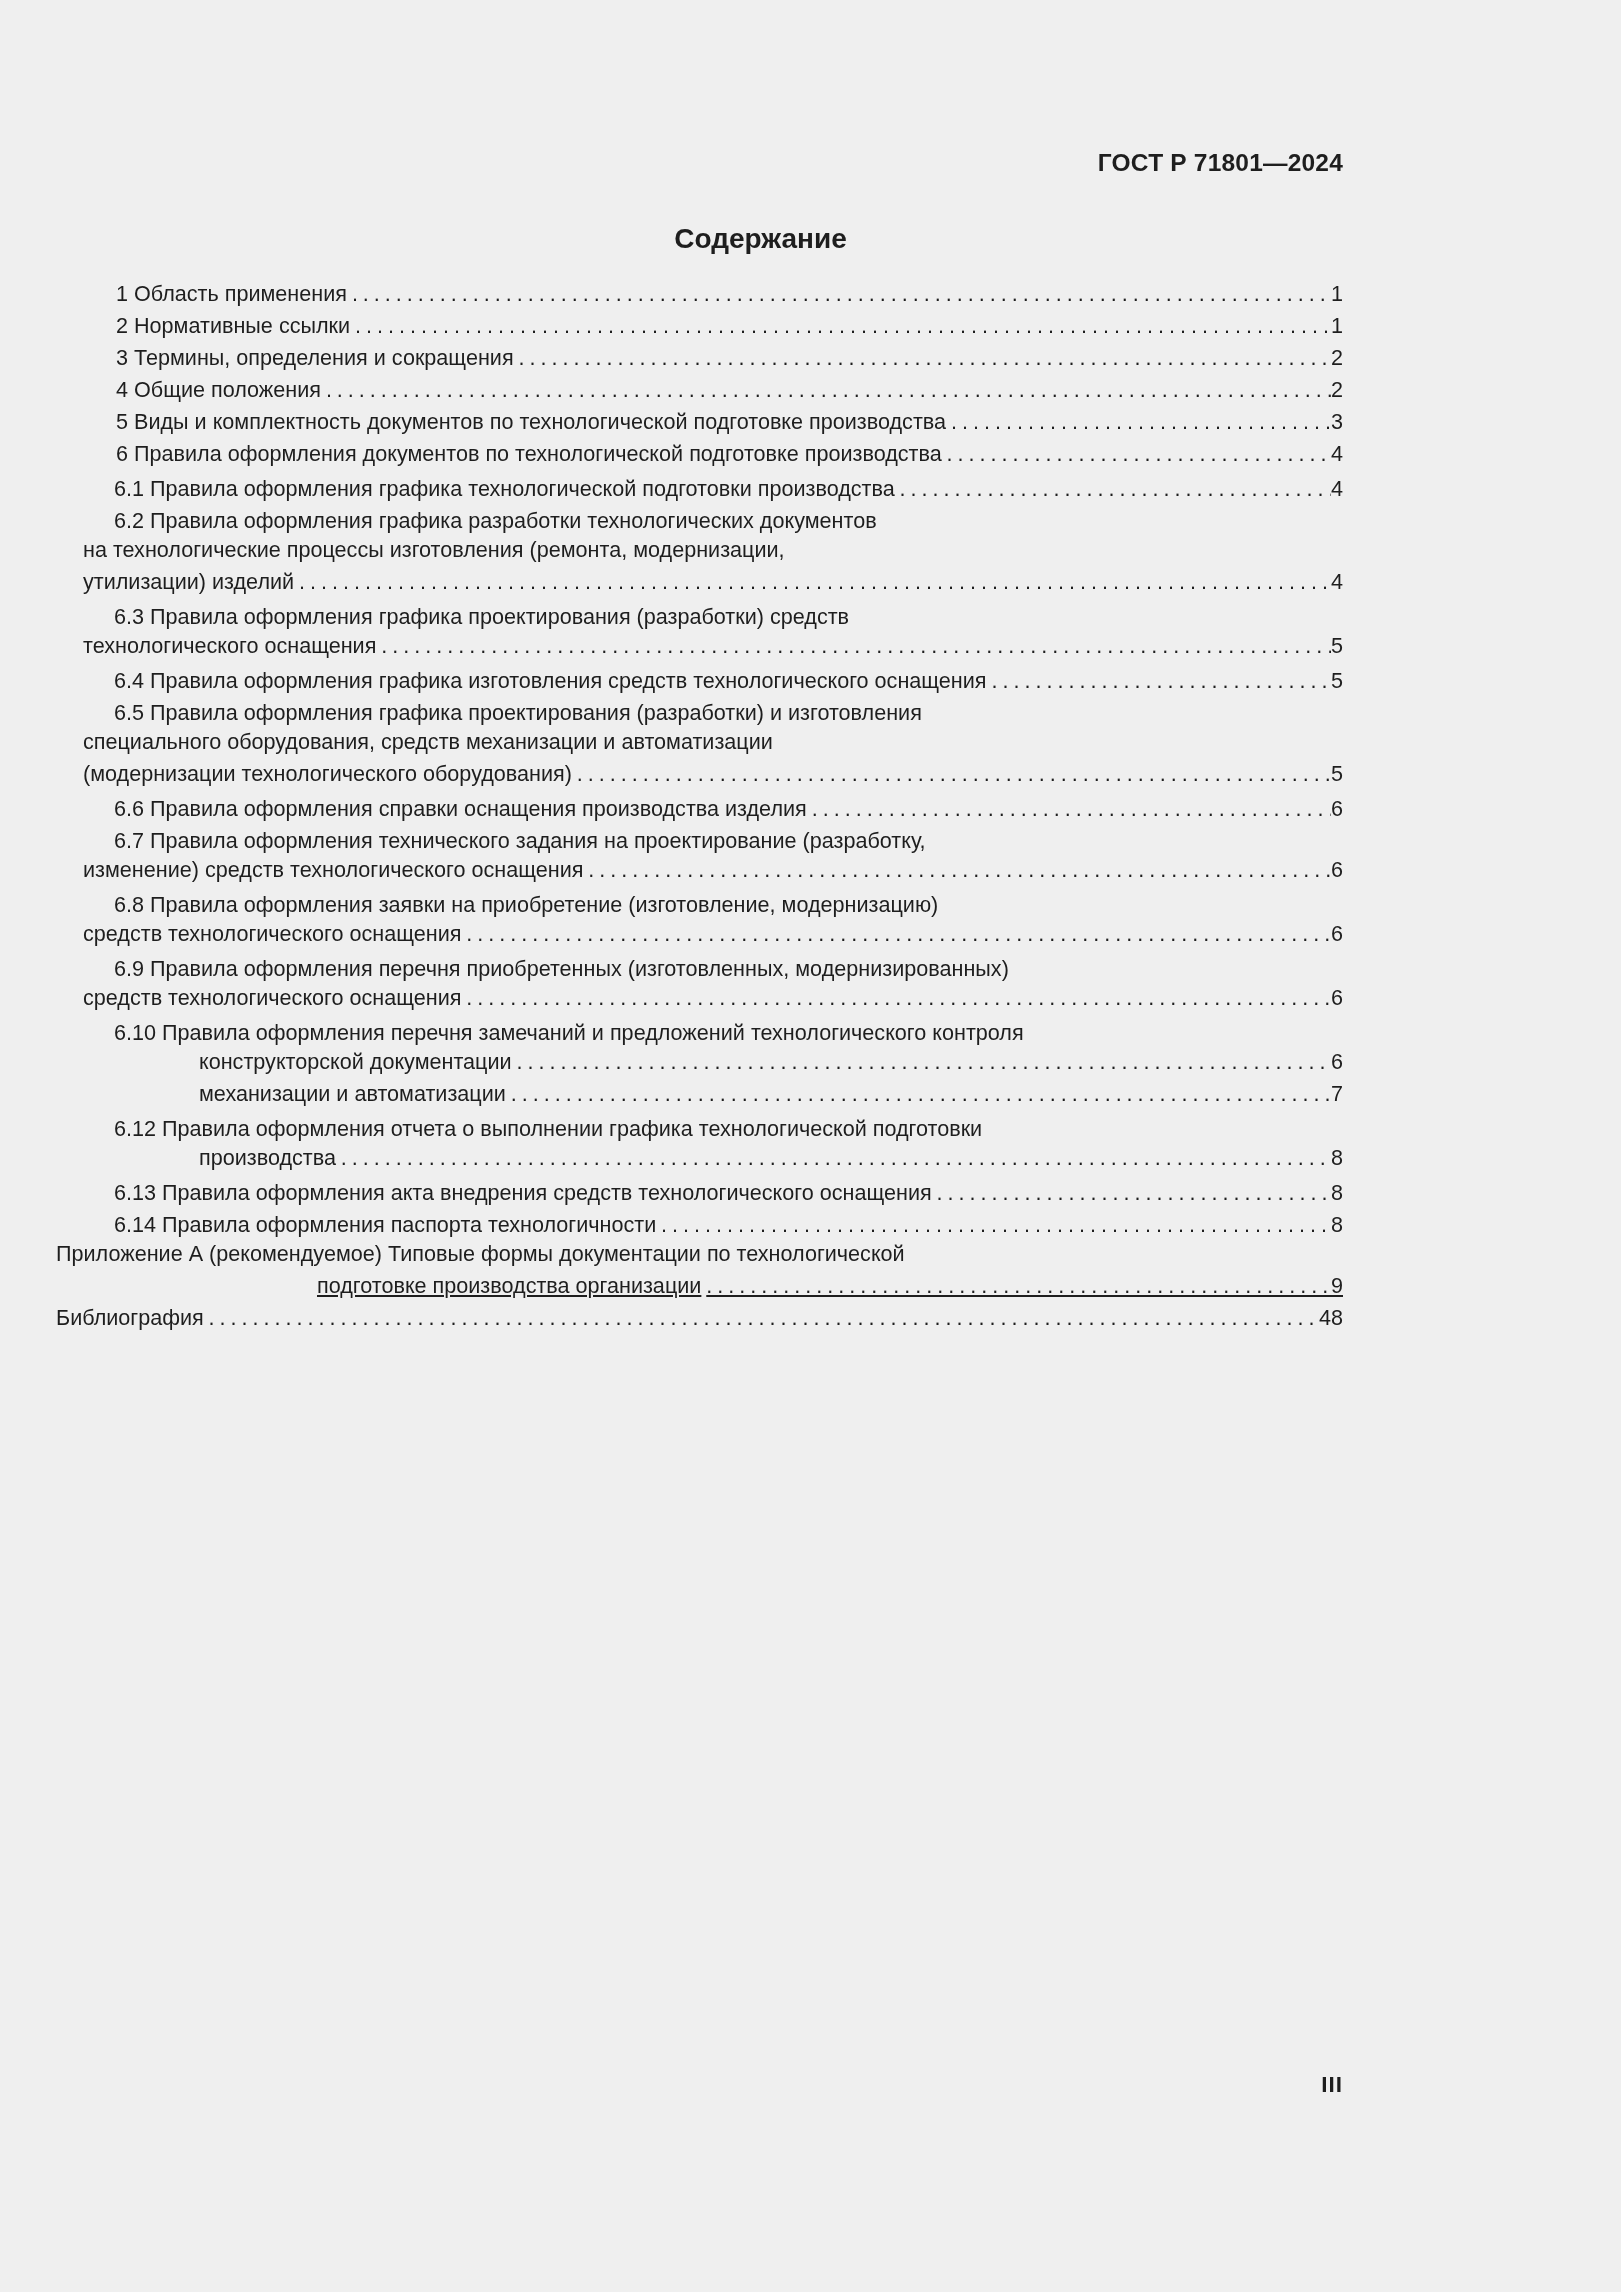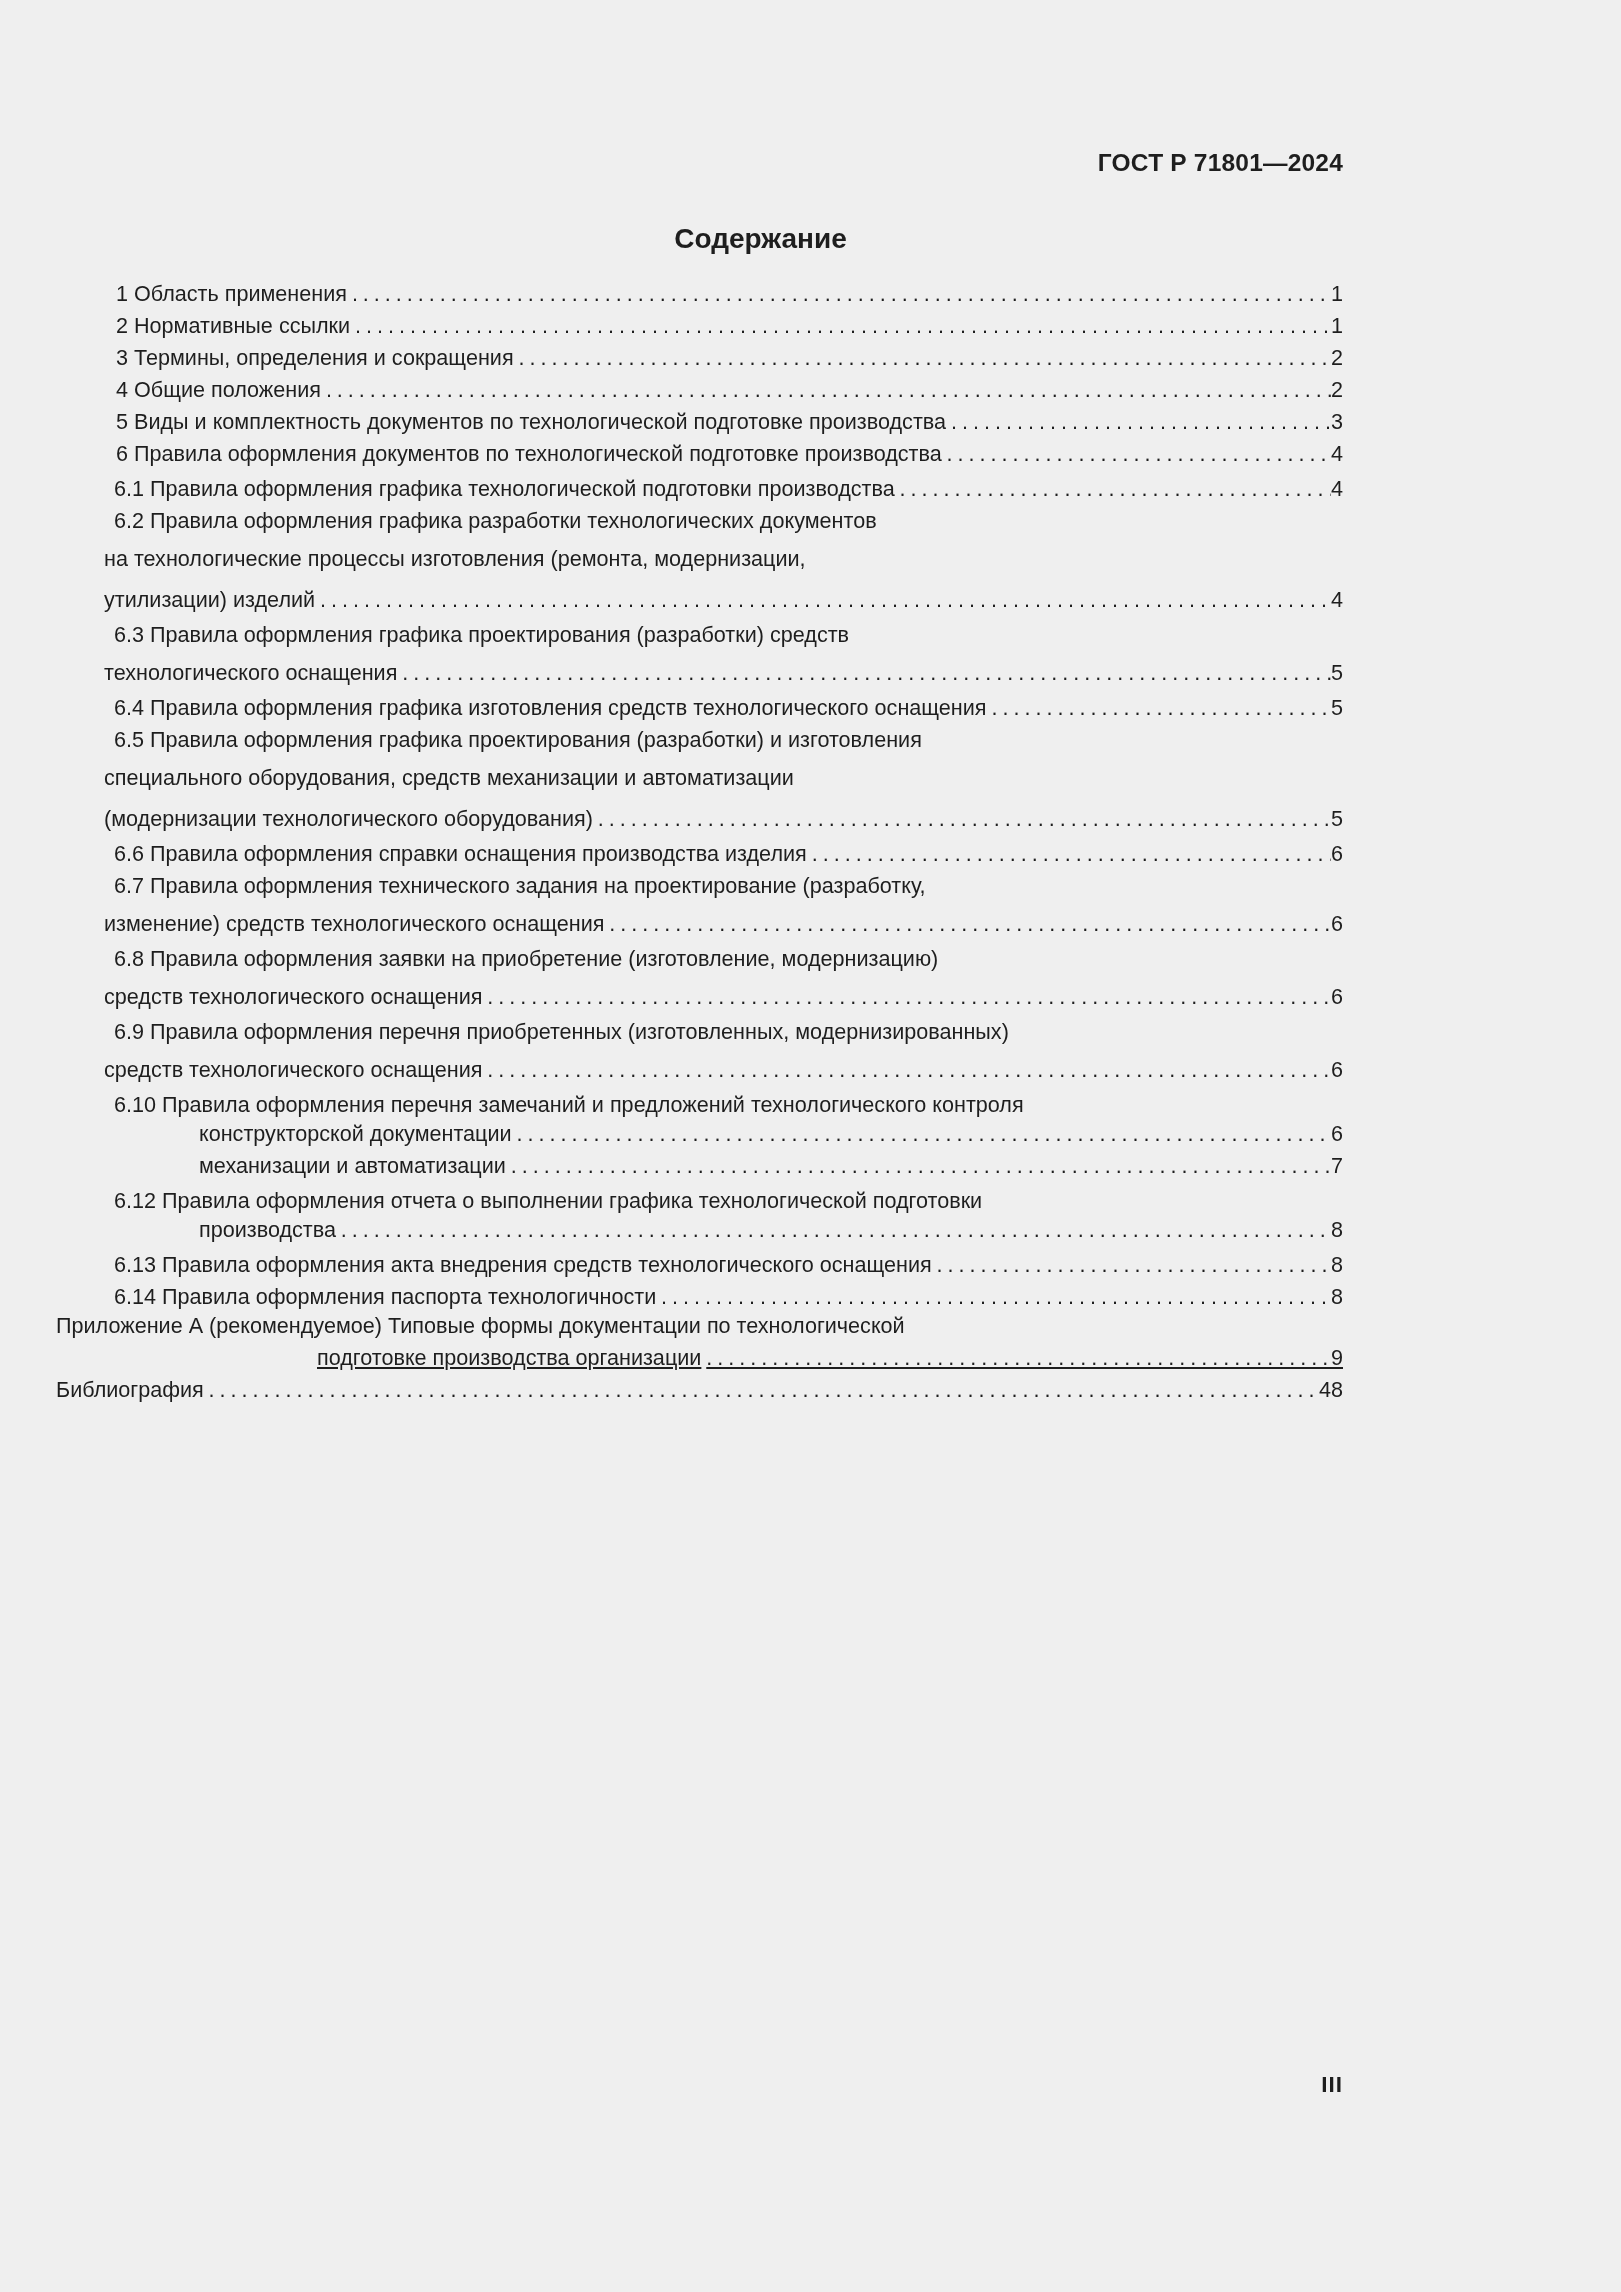--- a/index.html
+++ b/index.html
@@ -48,21 +48,21 @@
     min-width:0;
     overflow:hidden;
     margin-left:4.9px;
     letter-spacing:-0.5px;
   }
   .pg{flex:0 0 auto;}
   
   .ind-root   {padding-left:56px;}
   .ind-section{padding-left:116px;}
   .ind-sub    {padding-left:114px;align-items:center;}
-  .ind-cont   {padding-left:104px;margin-top:9px;}
+  .ind-cont   {padding-left:83px;}
   .ind-cont2  {padding-left:199px;}
   .ind-appcont{padding-left:317px;text-decoration:underline;}
   .page-footer{
     position:absolute;
     top:2072px;left:0;right:190px;
     text-align:right;
     font-size:22.5px;
     font-weight:bold;
     letter-spacing:1px;
   }

